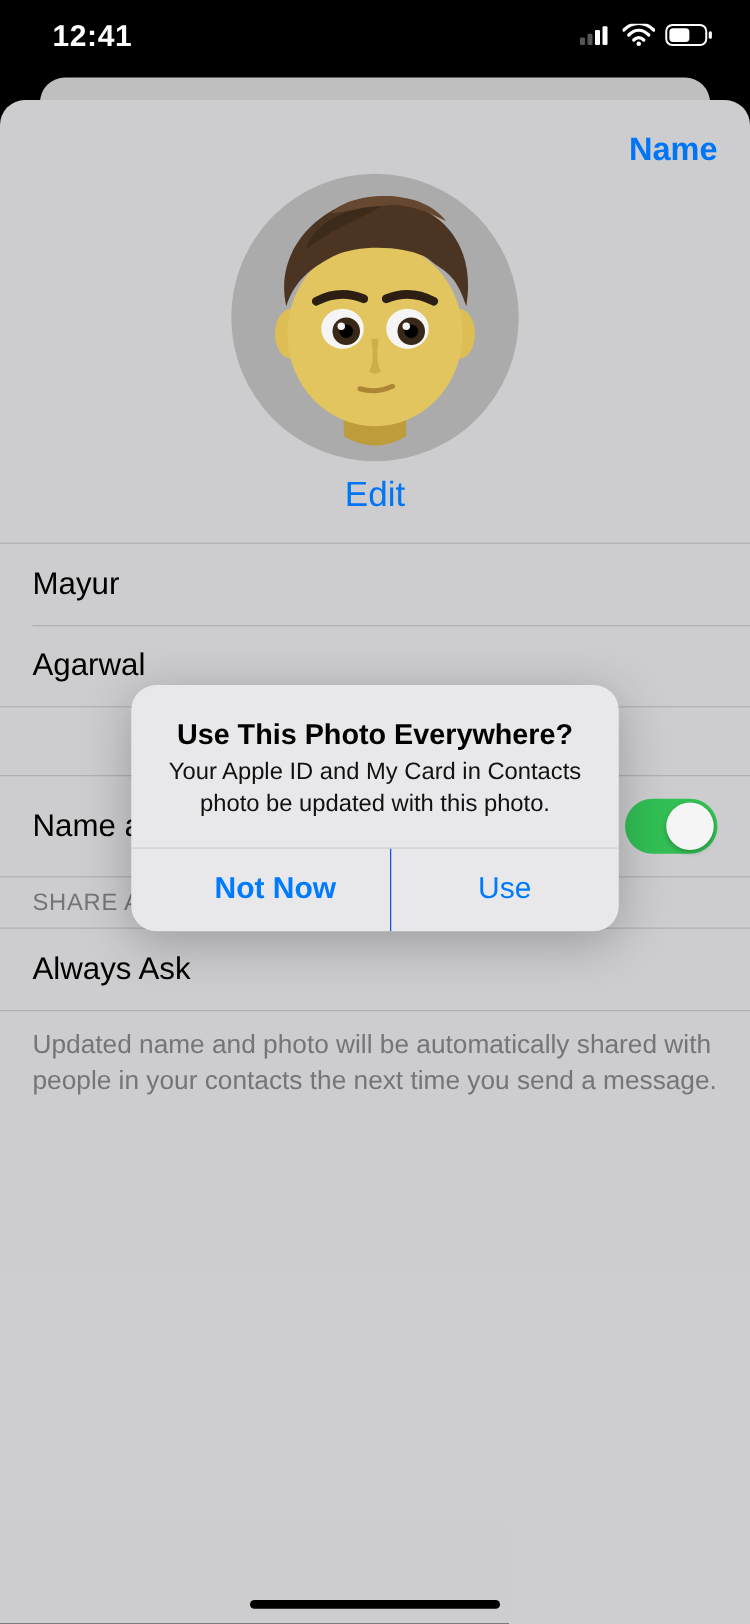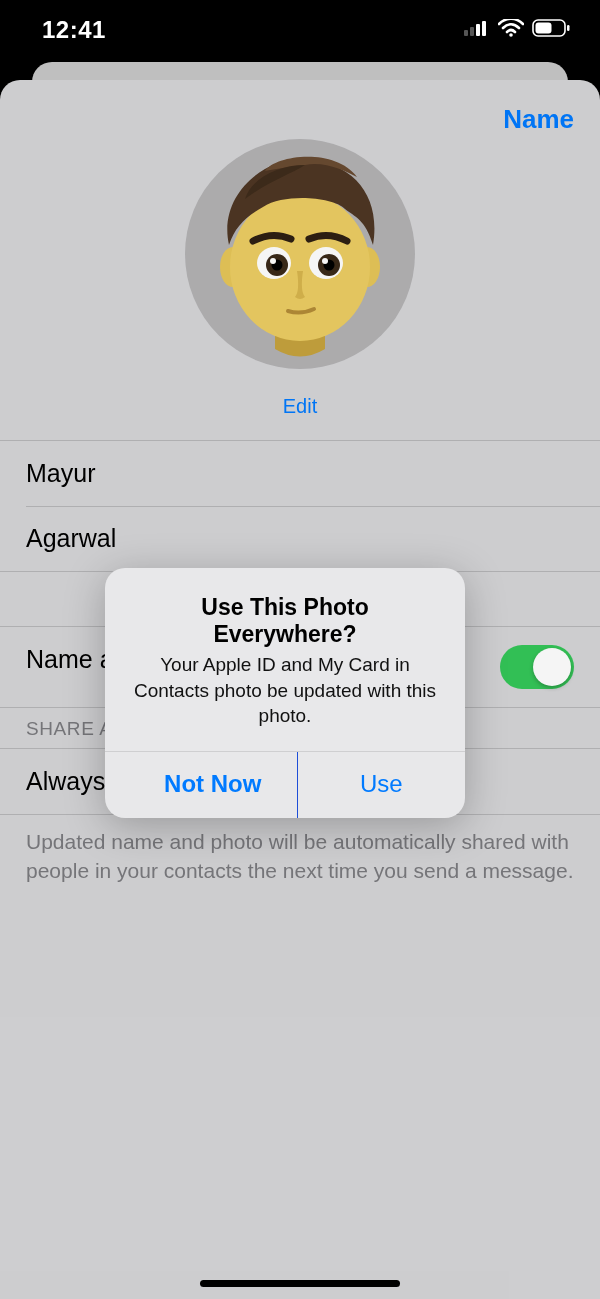--- a/index.html
+++ b/index.html
@@ -64,32 +64,33 @@
     border-radius: 50%;
     background: #b3b2b4;
     margin-top: 0px;
     display: flex;
     align-items: center;
     justify-content: center;
     overflow: hidden;
   }
   .edit-link {
     color: #007aff;
-    font-size: 20px;
-    margin-top: 26px;
+    font-size: 28px;
+    margin-top: 11px;
   }
 
   .group {
     border-top: 1px solid #b7b7b9;
     border-bottom: 1px solid #b7b7b9;
     background: #d6d6d8;
   }
   .row {
     padding: 18px 26px;
     display: flex;
+    align-items: center;
     font-size: 25px;
     color: #000;
   }
   .row + .row { position: relative; }
   .row + .row::before {
     content: "";
     position: absolute;
     top: 0; left: 26px; right: 0;
     height: 1px;
     background: #b7b7b9;
@@ -135,22 +136,22 @@
   .dim-overlay {
     position: absolute;
     inset: 0;
     background: rgba(0,0,0,0.04);
     pointer-events: none;
   }
 
   .alert {
     position: absolute;
     left: 105px;
-    width: 360px;
-    top: 568px;
+    width: 390px;
+    top: 548px;
     background: #e8e8ea;
     border-radius: 20px;
     box-shadow: 0 8px 40px rgba(0,0,0,0.25);
     overflow: hidden;
   }
   .alert-body {
     padding: 26px 22px 22px 22px;
     text-align: center;
   }
   .alert-title {

